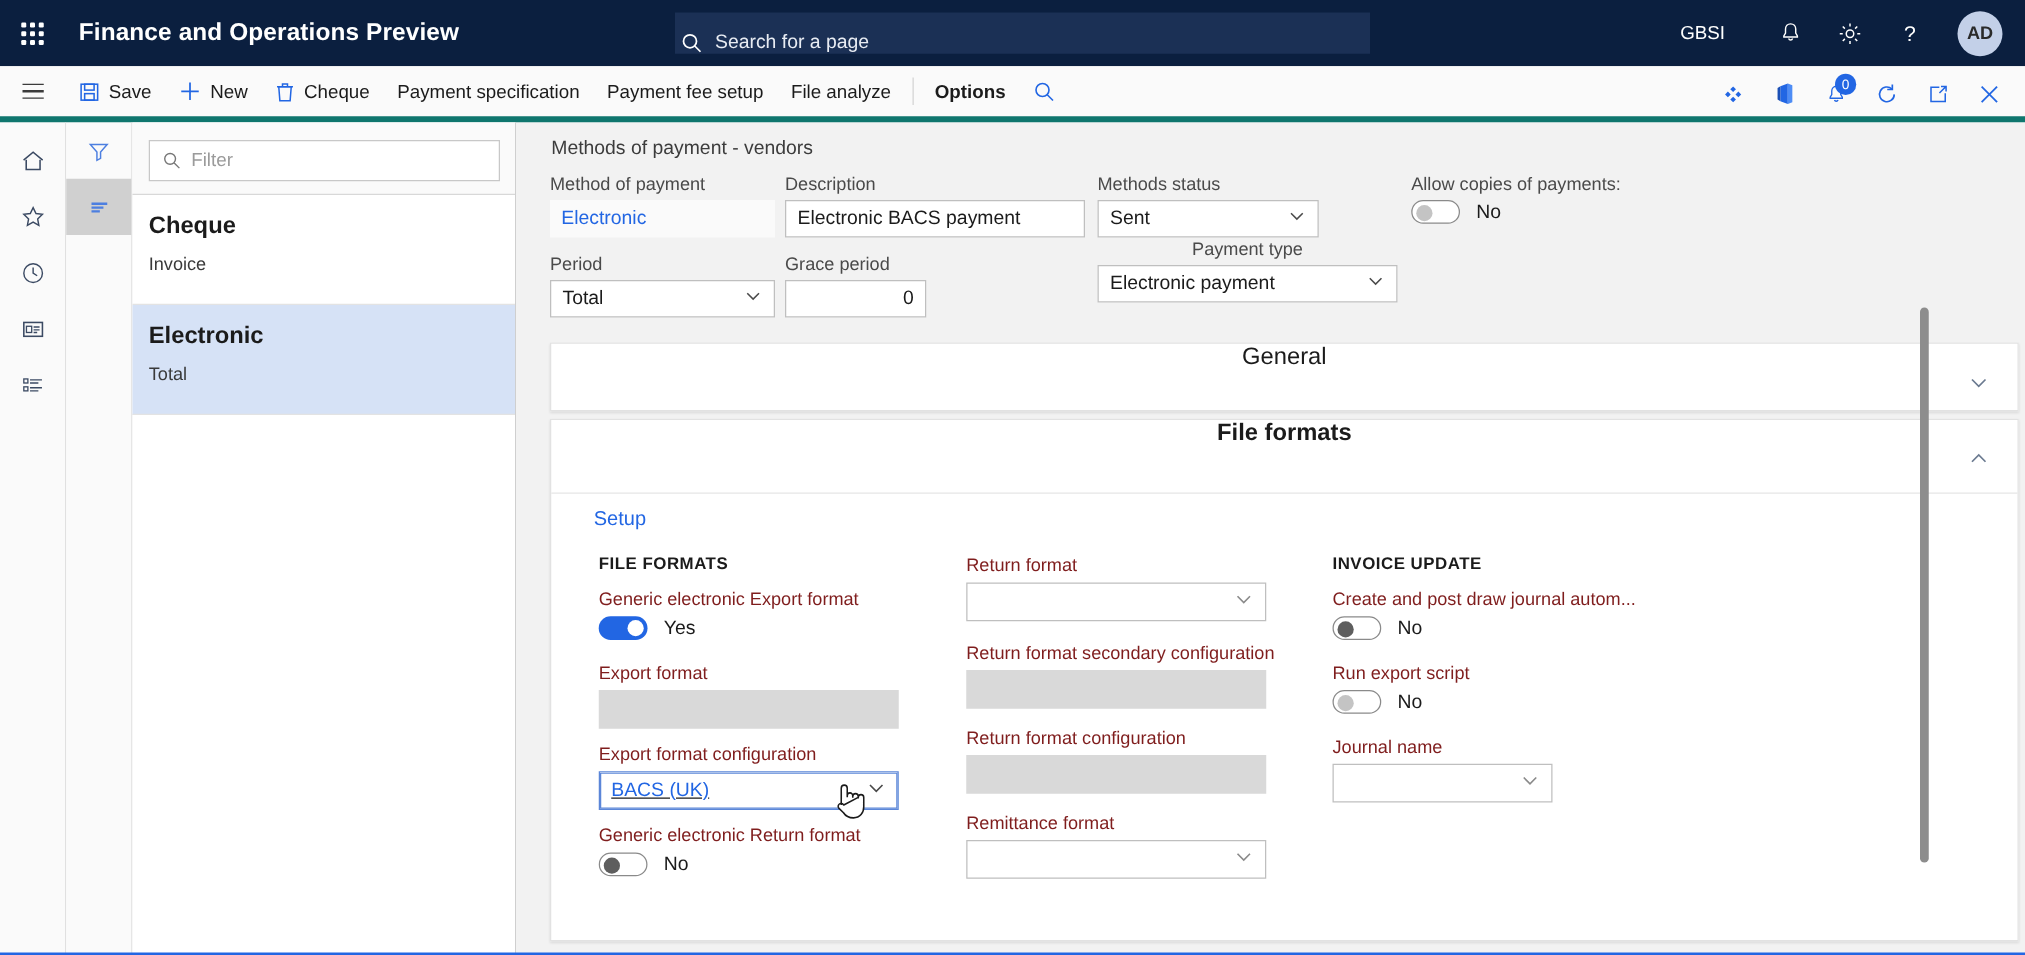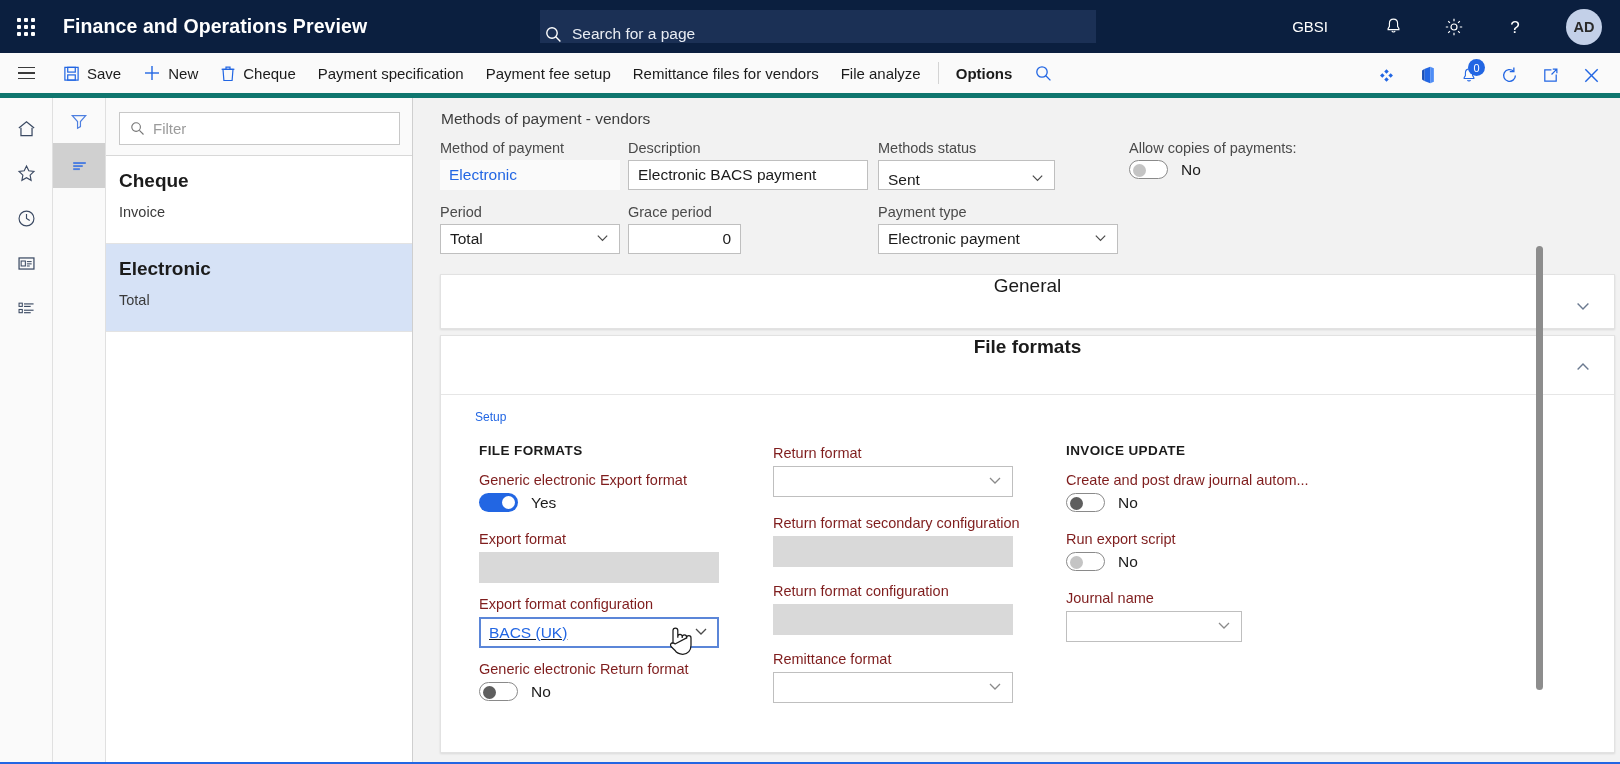--- a/index.html
+++ b/index.html
@@ -29,21 +29,21 @@
   }
   .search-box {
     position: absolute; left: 540px; top: 10px; width: 556px; height: 33px;
     background: #1b3055; display: flex; align-items: flex-end; padding-left: 5px;
     cursor: text;
   }
   .search-box .mag { margin-right: 10px; display: flex; }
   .search-ph { color: #e8ecf3; font-size: 15.5px; }
   .topnav-right {
     position: absolute; right: 0; top: 0; height: 53px; display: flex; align-items: center;
-    padding-right: 18px; gap: 17px;
+    padding-right: 18px; gap: 4px;
   }
   .company-tag { color: #ffffff; font-size: 15px; margin-right: 26px; cursor: pointer; }
   .nav-icon {
     width: 44px; height: 53px; display: flex; align-items: center; justify-content: center;
     cursor: pointer;
   }
   .avatar {
     width: 36px; height: 36px; border-radius: 50%; background: #c3d0e8;
     color: #2a2a2a; font-size: 14.5px; font-weight: 600;
     display: flex; align-items: center; justify-content: center;
@@ -173,21 +173,21 @@
   .section-head {
     height: 52px; display: flex; align-items: center; padding: 0 22px;
     cursor: pointer;
     flex-direction: column;
   }
   .section-title { font-size: 19px; color: #1b1b1b; }
   .section-chev { margin-left: auto; }
   .section-body { border-top: 1px solid #e6e6e6; }
 
   .tabstrip { padding: 12px 0 4px 34px; }
-  .tablink { font-size: 12px; color: #2266e3; cursor: pointer; }
+  .tablink { font-size: 16px; color: #2266e3; cursor: pointer; }
 
   .grid3 { position: relative; height: 292px; }
   .col { position: absolute; top: 14px; }
   .col-head {
     font-size: 13.5px; font-weight: 700; color: #1b1b1b; letter-spacing: .4px;
     margin-bottom: 14px;
   }
   .f-label { font-size: 14.5px; color: #7f1d1d; margin-bottom: 5px; white-space: nowrap; }
   .f-box {
     height: 31px; border: 1px solid #bfbfbf; background: #ffffff;
@@ -298,23 +298,20 @@
         </svg>
     </span>
     <span>Cheque</span>
   </div>
 
   <div class="cmd-item">
     <span>Payment specification</span>
   </div>
   <div class="cmd-item">
     <span>Payment fee setup</span>
-  </div>
-  <div class="cmd-item">
-    <span>Remittance files for vendors</span>
   </div>
   <div class="cmd-item">
     <span>File analyze</span>
   </div>
   <div class="cmd-sep"></div>
   <div class="cmd-item strong">
     <span>Options</span>
   </div>
   <div class="cmd-ico">
     <svg width="17" height="17" viewBox="0 0 17 17">
@@ -456,21 +453,21 @@
       <div class="fld-box flat" style="width:180px; background:#fafafa;">Electronic</div>
     </div>
 
     <div class="fld" style="left:188px; top:0; width:240px;">
       <div class="fld-label">Description</div>
       <div class="fld-box" style="width:240px;">Electronic BACS payment</div>
     </div>
 
     <div class="fld" style="left:438px; top:0; width:177px;">
       <div class="fld-label">Methods status</div>
-      <div class="fld-box sel" style="width:177px;align-items:flex-end;">
+      <div class="fld-box sel" style="width:177px;">
         <span>Sent</span>
         <span class="chev">
           <svg width="15" height="15" viewBox="0 0 16 16">
               <path d="M3 6l5 5 5-5" fill="none" stroke="#4a4a4a" stroke-width="1.3"></path>
             </svg>
         </span>
       </div>
     </div>
 
     <div class="fld" style="left:689px; top:0; width:260px;">
@@ -493,21 +490,21 @@
             </svg>
         </span>
       </div>
     </div>
 
     <div class="fld" style="left:188px; top:64px; width:113px;">
       <div class="fld-label">Grace period</div>
       <div class="fld-box num" style="width:113px;">0</div>
     </div>
 
-    <div class="fld" style="left:438px; top:64px; width:240px;">
+    <div class="fld" style="left:438px; top:52px; width:240px;text-align:center;">
       <div class="fld-label">Payment type</div>
       <div class="fld-box sel" style="width:240px;">
         <span>Electronic payment</span>
         <span class="chev">
           <svg width="15" height="15" viewBox="0 0 16 16">
               <path d="M3 6l5 5 5-5" fill="none" stroke="#4a4a4a" stroke-width="1.3"></path>
             </svg>
         </span>
       </div>
     </div>

